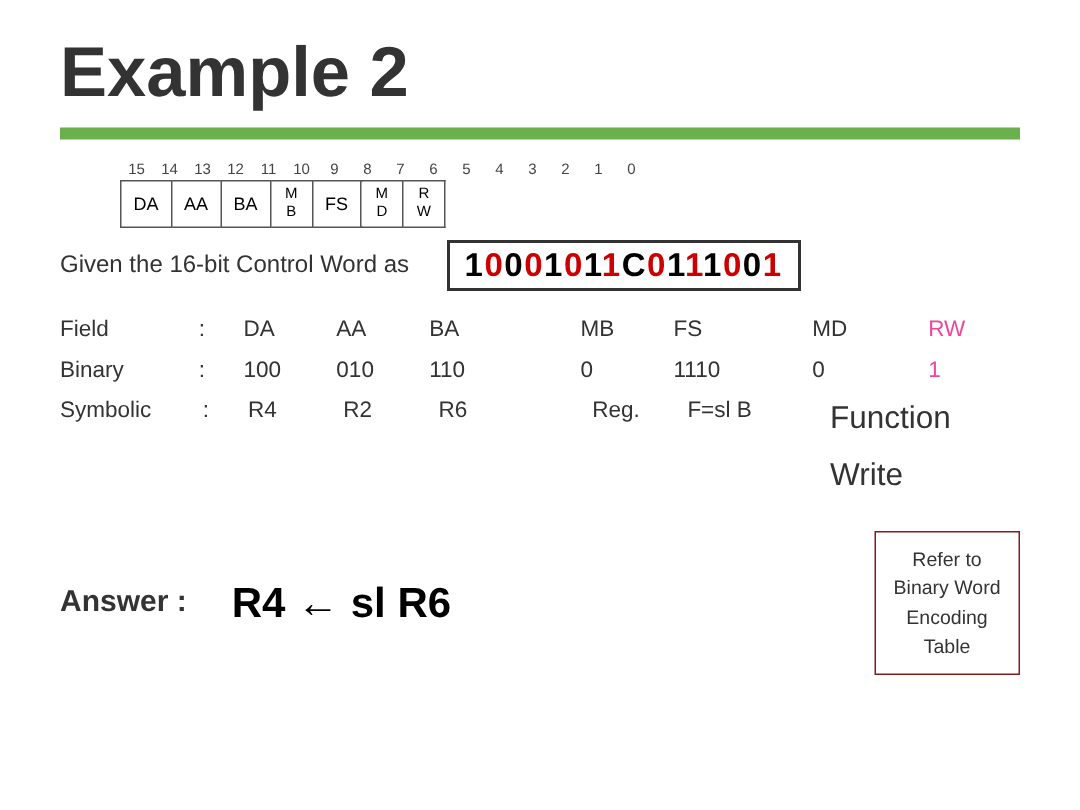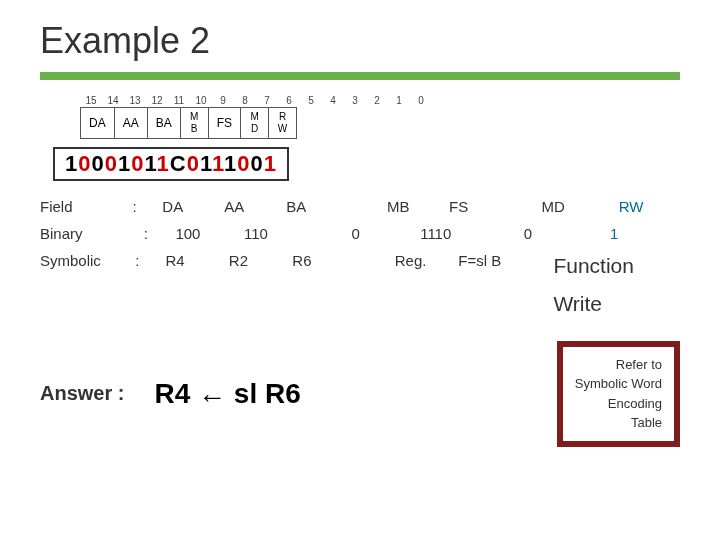--- a/index.html
+++ b/index.html
@@ -7,22 +7,22 @@
       width: 720px;
       height: 540px;
       background: #ffffff;
       font-family: Arial, sans-serif;
       overflow: hidden;
       position: relative;
     }
 
     
     .title {
-      font-size: 36px;
-      font-weight: normal;
+      font-size: 47px;
+      font-weight: bold;
       color: #333;
       padding: 20px 40px 10px 40px;
     }
 
     
     .green-bar {
       height: 8px;
       background: #6ab04c;
       margin: 0 40px 15px 40px;
     }
@@ -74,21 +74,21 @@
       width: 18px;
       color: #333;
     }
 
     .col-da { width: 60px; color: #333; }
     .col-aa { width: 60px; color: #333; }
     .col-ba { width: 60px; color: #333; }
     .col-mb { width: 60px; color: #333; margin-left: 39px; }
     .col-fs { width: 100px; color: #333; }
     .col-md { width: 80px; color: #333; }
-    .col-rw { width: 80px; color: #0369a1; }
+    .col-rw { width: 80px; color: #ec4899; }
 
     
     .answer-area {
       display: flex;
       align-items: center;
       margin: 18px 40px 0 40px;
       gap: 30px;
     }
 
     .answer-label {
@@ -98,25 +98,25 @@
     }
 
     .answer-value {
       font-size: 28px;
       font-weight: bold;
       color: #000;
     }
 
     .refer-box {
       margin-left: auto;
-      border: 6px solid #7f1d1d;
+      border: 1px solid #7f1d1d;
       padding: 8px 12px;
       font-size: 13px;
       color: #333;
-      text-align: right;
+      text-align: center;
       max-width: 140px;
       line-height: 1.5;
     }
 
     
     .inline-diagram {
       display: flex;
       flex-direction: column;
       align-items: flex-start;
       margin: 0 40px 8px 80px;
@@ -184,20 +184,21 @@
       <td colspan="2" style="font-size:10px;line-height:1.2;">M<br>B</td>
       <td colspan="4">FS</td>
       <td style="font-size:10px;line-height:1.2;">M<br>D</td>
       <td style="font-size:10px;line-height:1.2;">R<br>W</td>
     </tr>
   </tbody>
     </table>
 </div>
 
 <div class="given-line">
+  <span class="given-text">Given the 16-bit Control Word as</span>
   <span class="control-word-value">
     1<span style="color:#cc0000;">0</span>0<span style="color:#cc0000;">0</span>1<span style="color:#cc0000;">0</span>1<span style="color:#cc0000;">1</span>C<span style="color:#cc0000;">0</span>1<span style="color:#cc0000;">1</span>1<span style="color:#cc0000;">0</span>0<span style="color:#cc0000;">1</span>
   </span>
 </div>
 
 <div class="fields-table">
 
   <div class="fields-row-data">
     <span class="col-label">Field</span>
     <span class="col-colon">:</span>
@@ -207,20 +208,21 @@
     <span class="col-mb">MB</span>
     <span class="col-fs">FS</span>
     <span class="col-md">MD</span>
     <span class="col-rw">RW</span>
   </div>
 
   <div class="fields-row-data">
     <span class="col-label">Binary</span>
     <span class="col-colon">:</span>
     <span class="col-da">100</span>
+    <span class="col-aa">010</span>
     <span class="col-ba">110</span>
     <span class="col-mb">0</span>
     <span class="col-fs">1110</span>
     <span class="col-md">0</span>
     <span class="col-rw">1</span>
   </div>
 
   <div class="fields-row-data">
     <span class="col-label">Symbolic</span>
     <span class="col-colon" style="width:18px;">:</span>
@@ -231,17 +233,17 @@
     <span class="col-fs">F=sl B</span>
     <span style="width:160px; color:#333; font-size:21px;">Function Write</span>
   </div>
 </div>
 
 <div class="answer-area">
   <span class="answer-label">Answer :</span>
   <span class="answer-value">R4 ← sl R6</span>
   <div class="refer-box">
     <span>Refer to</span><br>
-    <span>Symbolic Word</span><br>
+    <span>Binary Word</span><br>
     <span>Encoding</span><br>
     <span>Table</span>
   </div>
 </div>
 
 </body></html>

